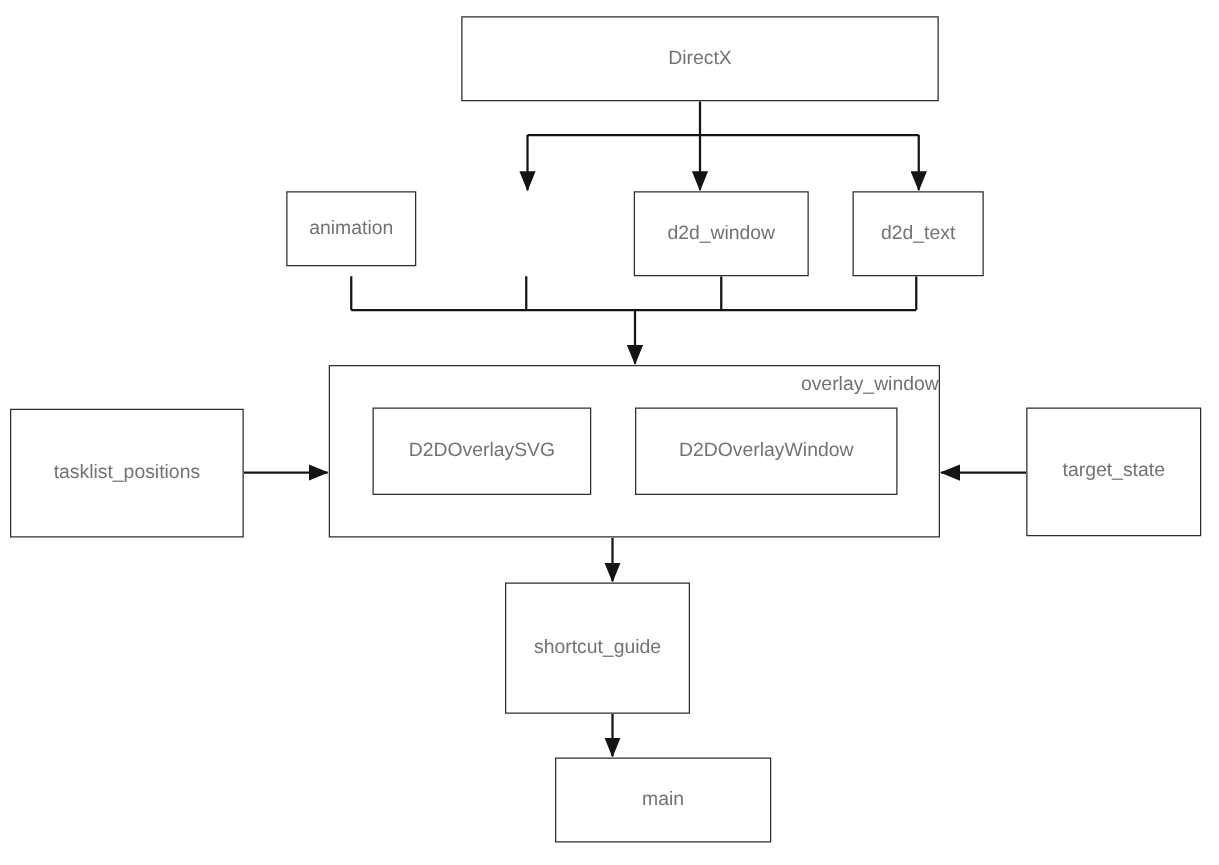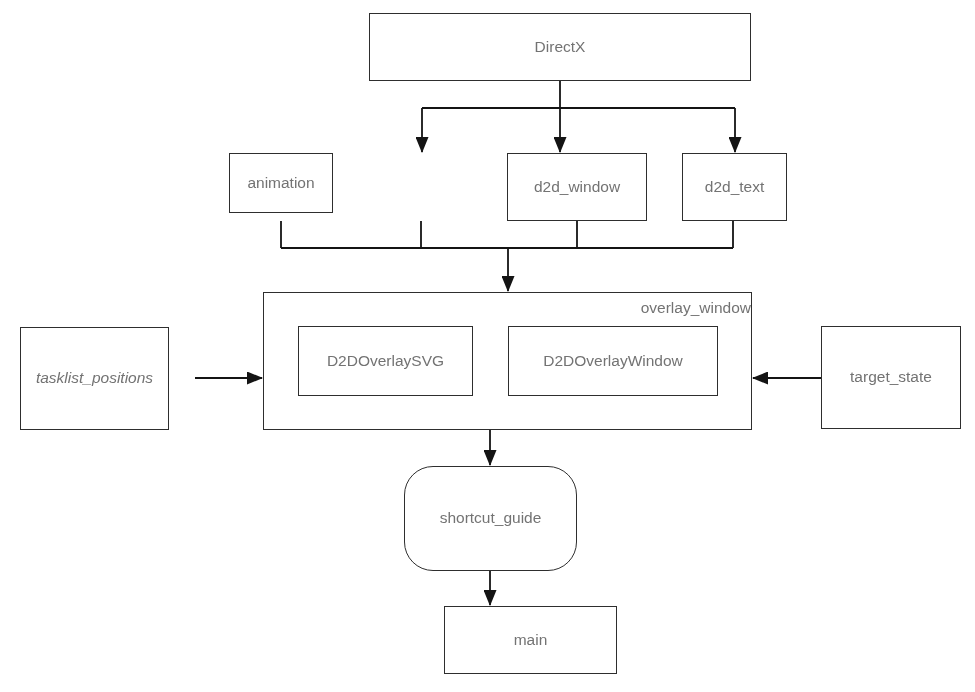--- a/index.html
+++ b/index.html
@@ -112,27 +112,27 @@
   <div class="container-box" style="left:263px; top:292px; width:489px; height:138px;">
     <div class="container-title">overlay_window</div>
     <div class="inner-box" style="left:34px; top:33px; width:175px; height:70px;">
       <span>D2DOverlaySVG</span>
     </div>
     <div class="inner-box" style="left:244px; top:33px; width:210px; height:70px;">
       <span>D2DOverlayWindow</span>
     </div>
   </div>
 
-  <div class="box" style="left:20px; top:327px; width:149px; height:103px;font-style:italic;">
+  <div class="box" style="left:8px; top:327px; width:187px; height:103px;">
     <span>tasklist_positions</span>
   </div>
   <div class="box" style="left:821px; top:326px; width:140px; height:103px;">
     <span>target_state</span>
   </div>
 
-  <div class="box" style="left:404px; top:466px; width:173px; height:105px;border-radius:29px;">
+  <div class="box" style="left:404px; top:466px; width:148px; height:105px;">
     <span>shortcut_guide</span>
   </div>
   <div class="box" style="left:404px; top:606px; width:173px; height:68px;margin-left:40px;">
     <span>main</span>
   </div>
 
 </div>
 
 </body></html>

